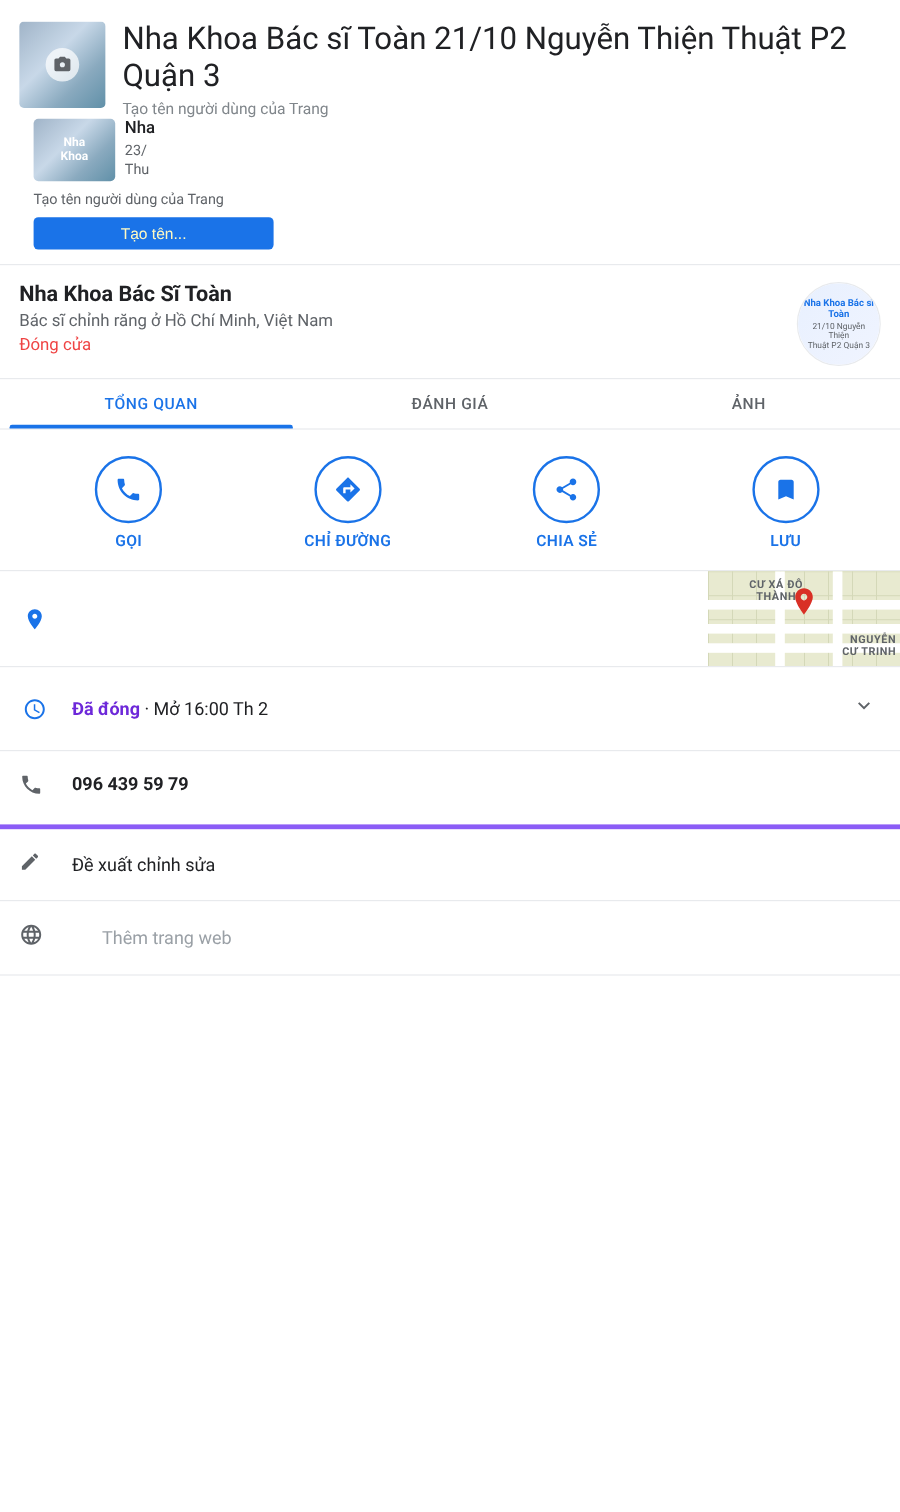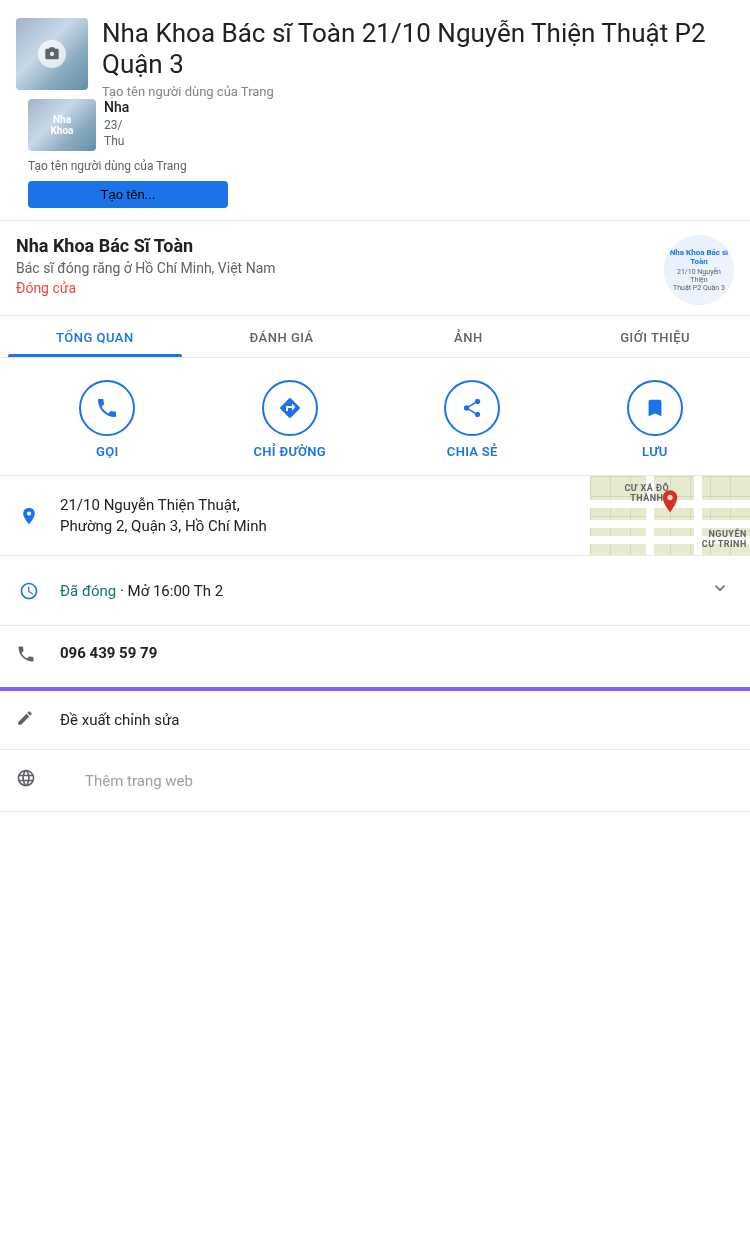--- a/index.html
+++ b/index.html
@@ -100,21 +100,21 @@
       color: #202124;
       line-height: 1.2;
     }
     .right-card-sub {
       font-size: 12px;
       color: #5f6368;
       margin-top: 2px;
     }
     .right-card-btn {
       background: #1a73e8;
-      color: #000000;
+      color: #fef9c3;
       border: none;
       border-radius: 4px;
       padding: 6px 14px;
       font-size: 13px;
       font-weight: 500;
       margin-top: 8px;
       cursor: pointer;
       width: 100%;
     }
 
@@ -339,22 +339,22 @@
       justify-content: center;
       font-size: 20px;
       color: #5f6368;
     }
     .hours-text {
       font-size: 15px;
       color: #202124;
       flex: 1;
     }
     .hours-status-closed {
-      color: #0f766e;
-      font-weight: 400;
+      color: #6d28d9;
+      font-weight: 700;
     }
     .hours-expand {
       font-size: 20px;
       color: #5f6368;
       cursor: pointer;
       padding: 4px;
     }
 
     
     .phone-row {
@@ -450,44 +450,41 @@
       </div>
     </div>
     <div style="margin-top:4px;font-size:12px;color:#5f6368;">Tạo tên người dùng của Trang</div>
     <button class="right-card-btn">Tạo tên...</button>
   </div>
 </div>
 
 <div class="business-section">
   <div class="business-info">
     <div class="business-name">Nha Khoa Bác Sĩ Toàn</div>
-    <div class="business-category">Bác sĩ đóng răng ở Hồ Chí Minh, Việt Nam</div>
+    <div class="business-category">Bác sĩ chỉnh răng ở Hồ Chí Minh, Việt Nam</div>
     <div class="business-status-closed">Đóng cửa</div>
   </div>
   <div class="business-logo">
     <div class="business-logo-inner">
       <div class="business-logo-title">Nha Khoa Bác sĩ Toàn</div>
       <div style="font-size:7px;color:#5f6368;margin-top:2px;">21/10 Nguyễn Thiện</div>
       <div style="font-size:7px;color:#5f6368;">Thuật P2 Quận 3</div>
     </div>
   </div>
 </div>
 
 <div class="tabs-section">
   <div class="tab-item active">
     <span>TỔNG QUAN</span>
   </div>
   <div class="tab-item">
     <span>ĐÁNH GIÁ</span>
   </div>
   <div class="tab-item">
     <span>ẢNH</span>
-  </div>
-  <div class="tab-item">
-    <span>GIỚI THIỆU</span>
   </div>
 </div>
 
 <div class="actions-section">
 
   <div class="action-btn">
     <div class="action-circle">
       <svg width="24" height="24" viewBox="0 0 24 24" fill="#1a73e8">
         <path d="M6.62 10.79c1.44 2.83 3.76 5.14 6.59 6.59l2.2-2.2c.27-.27.67-.36 1.02-.24 1.12.37 2.33.57 3.57.57.55 0 1 .45 1 1V20c0 .55-.45 1-1 1-9.39 0-17-7.61-17-17 0-.55.45-1 1-1h3.5c.55 0 1 .45 1 1 0 1.25.2 2.45.57 3.57.11.35.03.74-.25 1.02l-2.2 2.2z"></path>
       </svg>
@@ -523,24 +520,20 @@
   </div>
 </div>
 
 <div class="info-row">
   <div class="info-row-left">
     <div class="info-icon">
       <svg width="20" height="20" viewBox="0 0 24 24" fill="#1a73e8">
         <path d="M12 2C8.13 2 5 5.13 5 9c0 5.25 7 13 7 13s7-7.75 7-13c0-3.87-3.13-7-7-7zm0 9.5c-1.38 0-2.5-1.12-2.5-2.5s1.12-2.5 2.5-2.5 2.5 1.12 2.5 2.5-1.12 2.5-2.5 2.5z"></path>
       </svg>
     </div>
-    <div class="info-text">
-      <span>21/10 Nguyễn Thiện Thuật,</span><br>
-      <span>Phường 2, Quận 3, Hồ Chí Minh</span>
-    </div>
   </div>
 
   <div class="map-thumbnail">
     <div class="map-bg" style="width:100%;height:100%;position:relative;">
 
       <div class="map-road-h" style="top:30%;"></div>
       <div class="map-road-h" style="top:55%;"></div>
       <div class="map-road-h" style="top:75%;"></div>
 
       <div class="map-road-v" style="left:35%;"></div>

